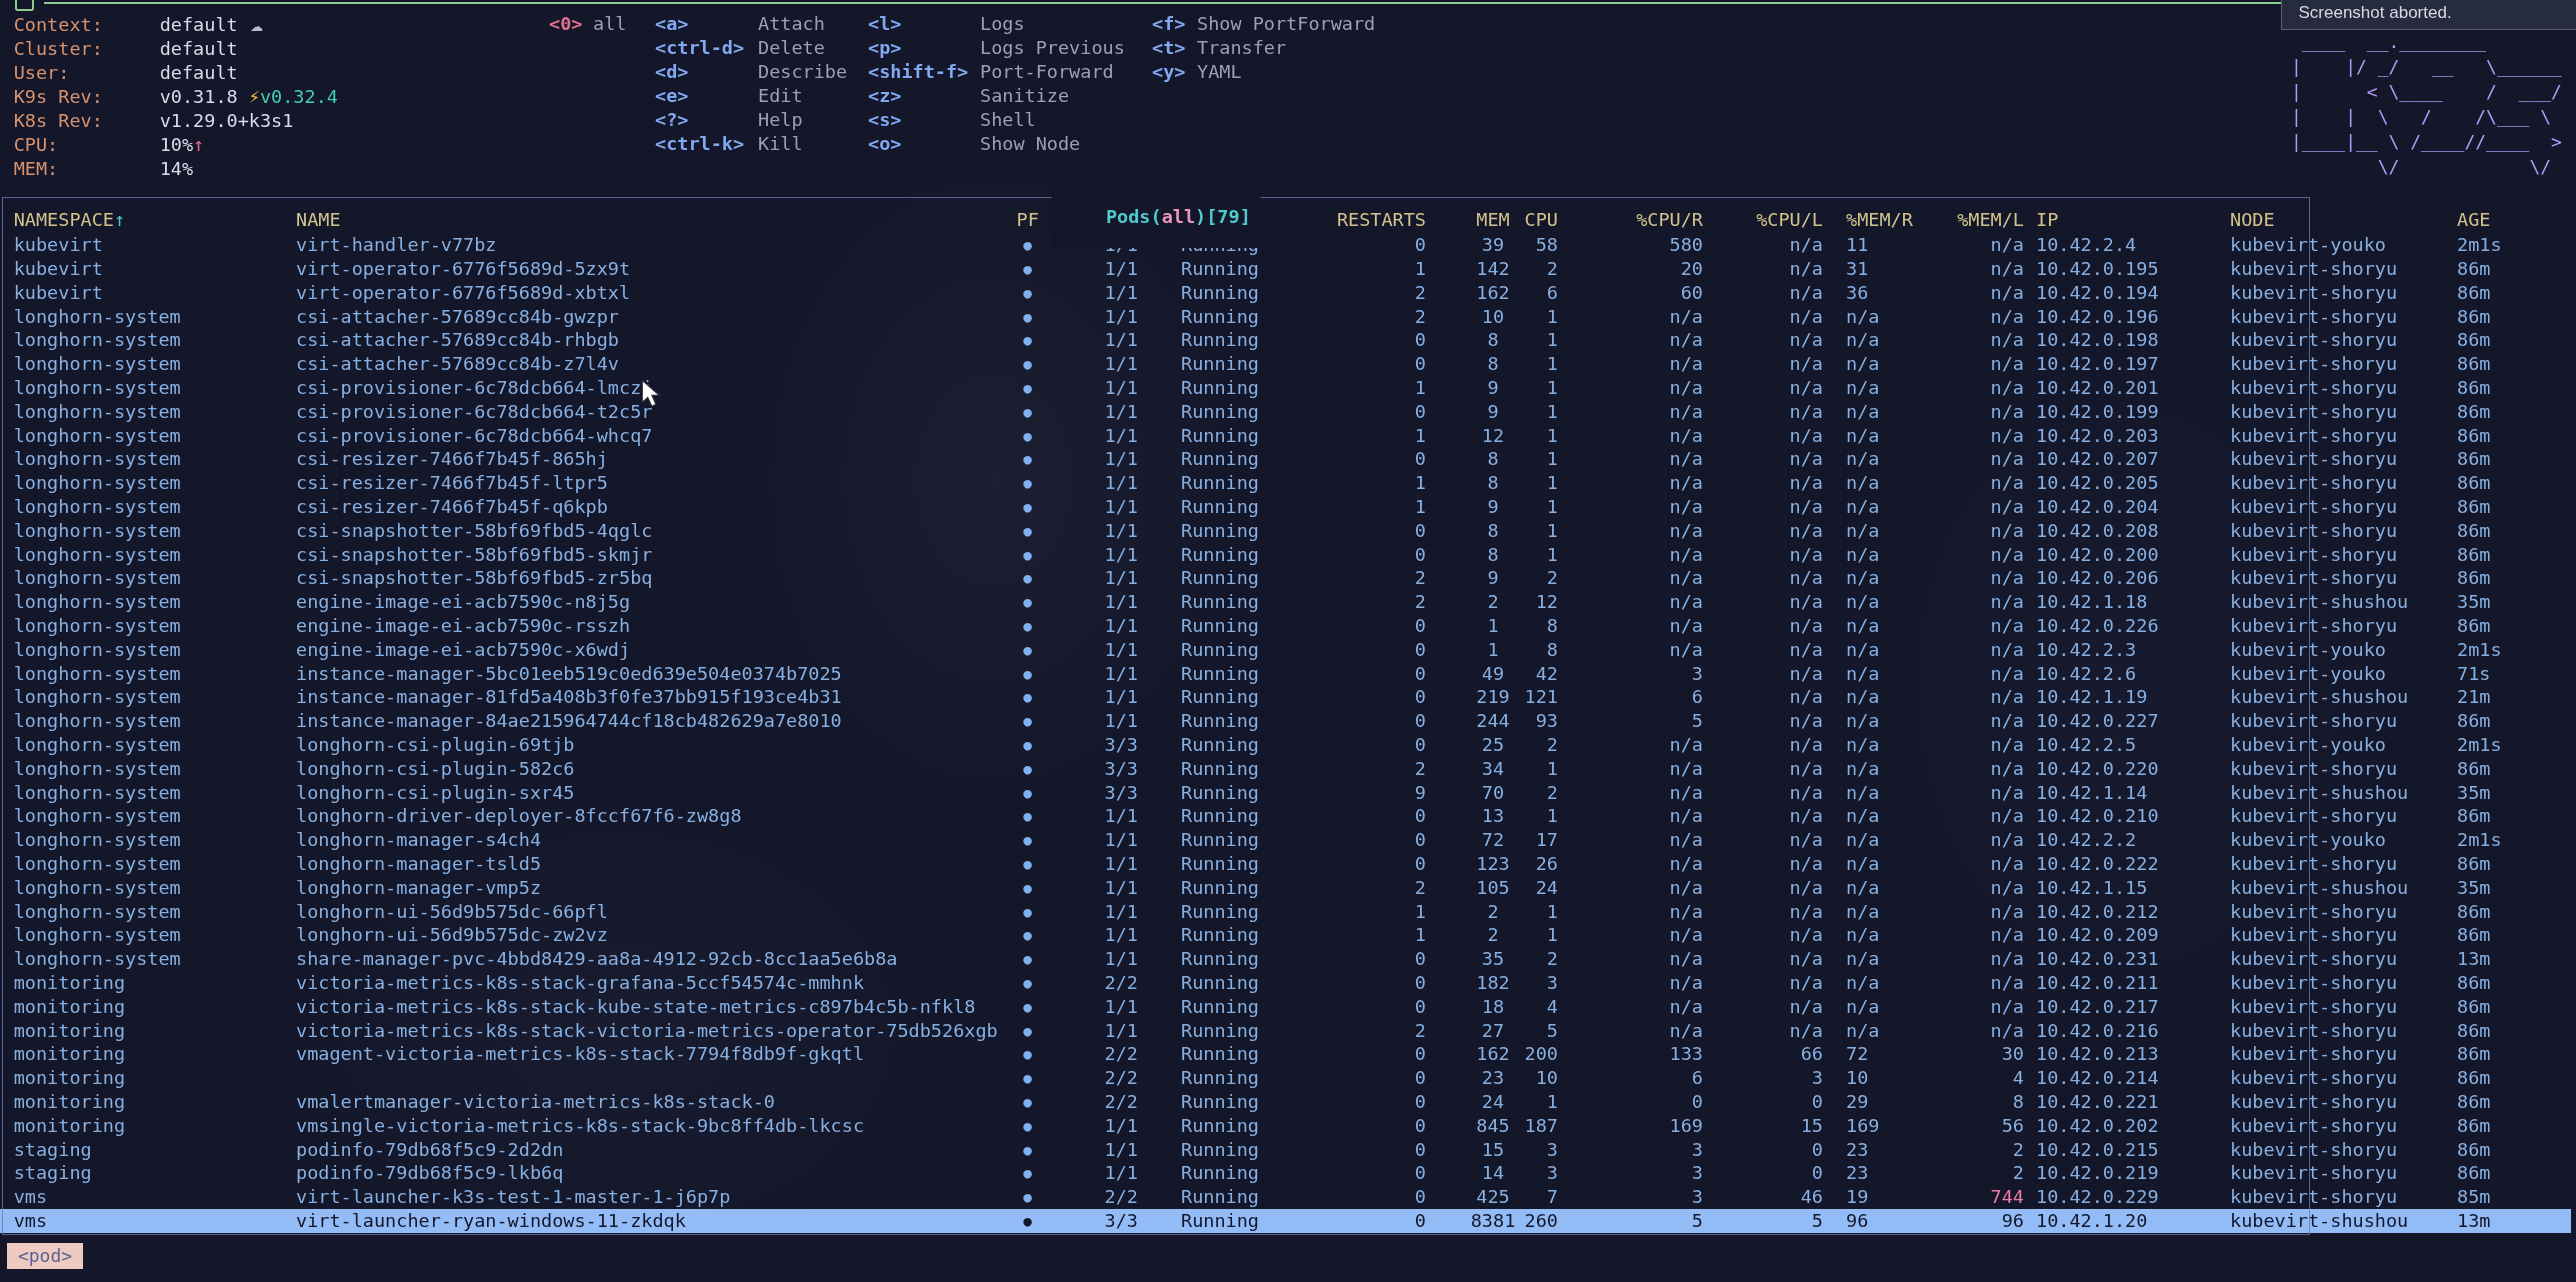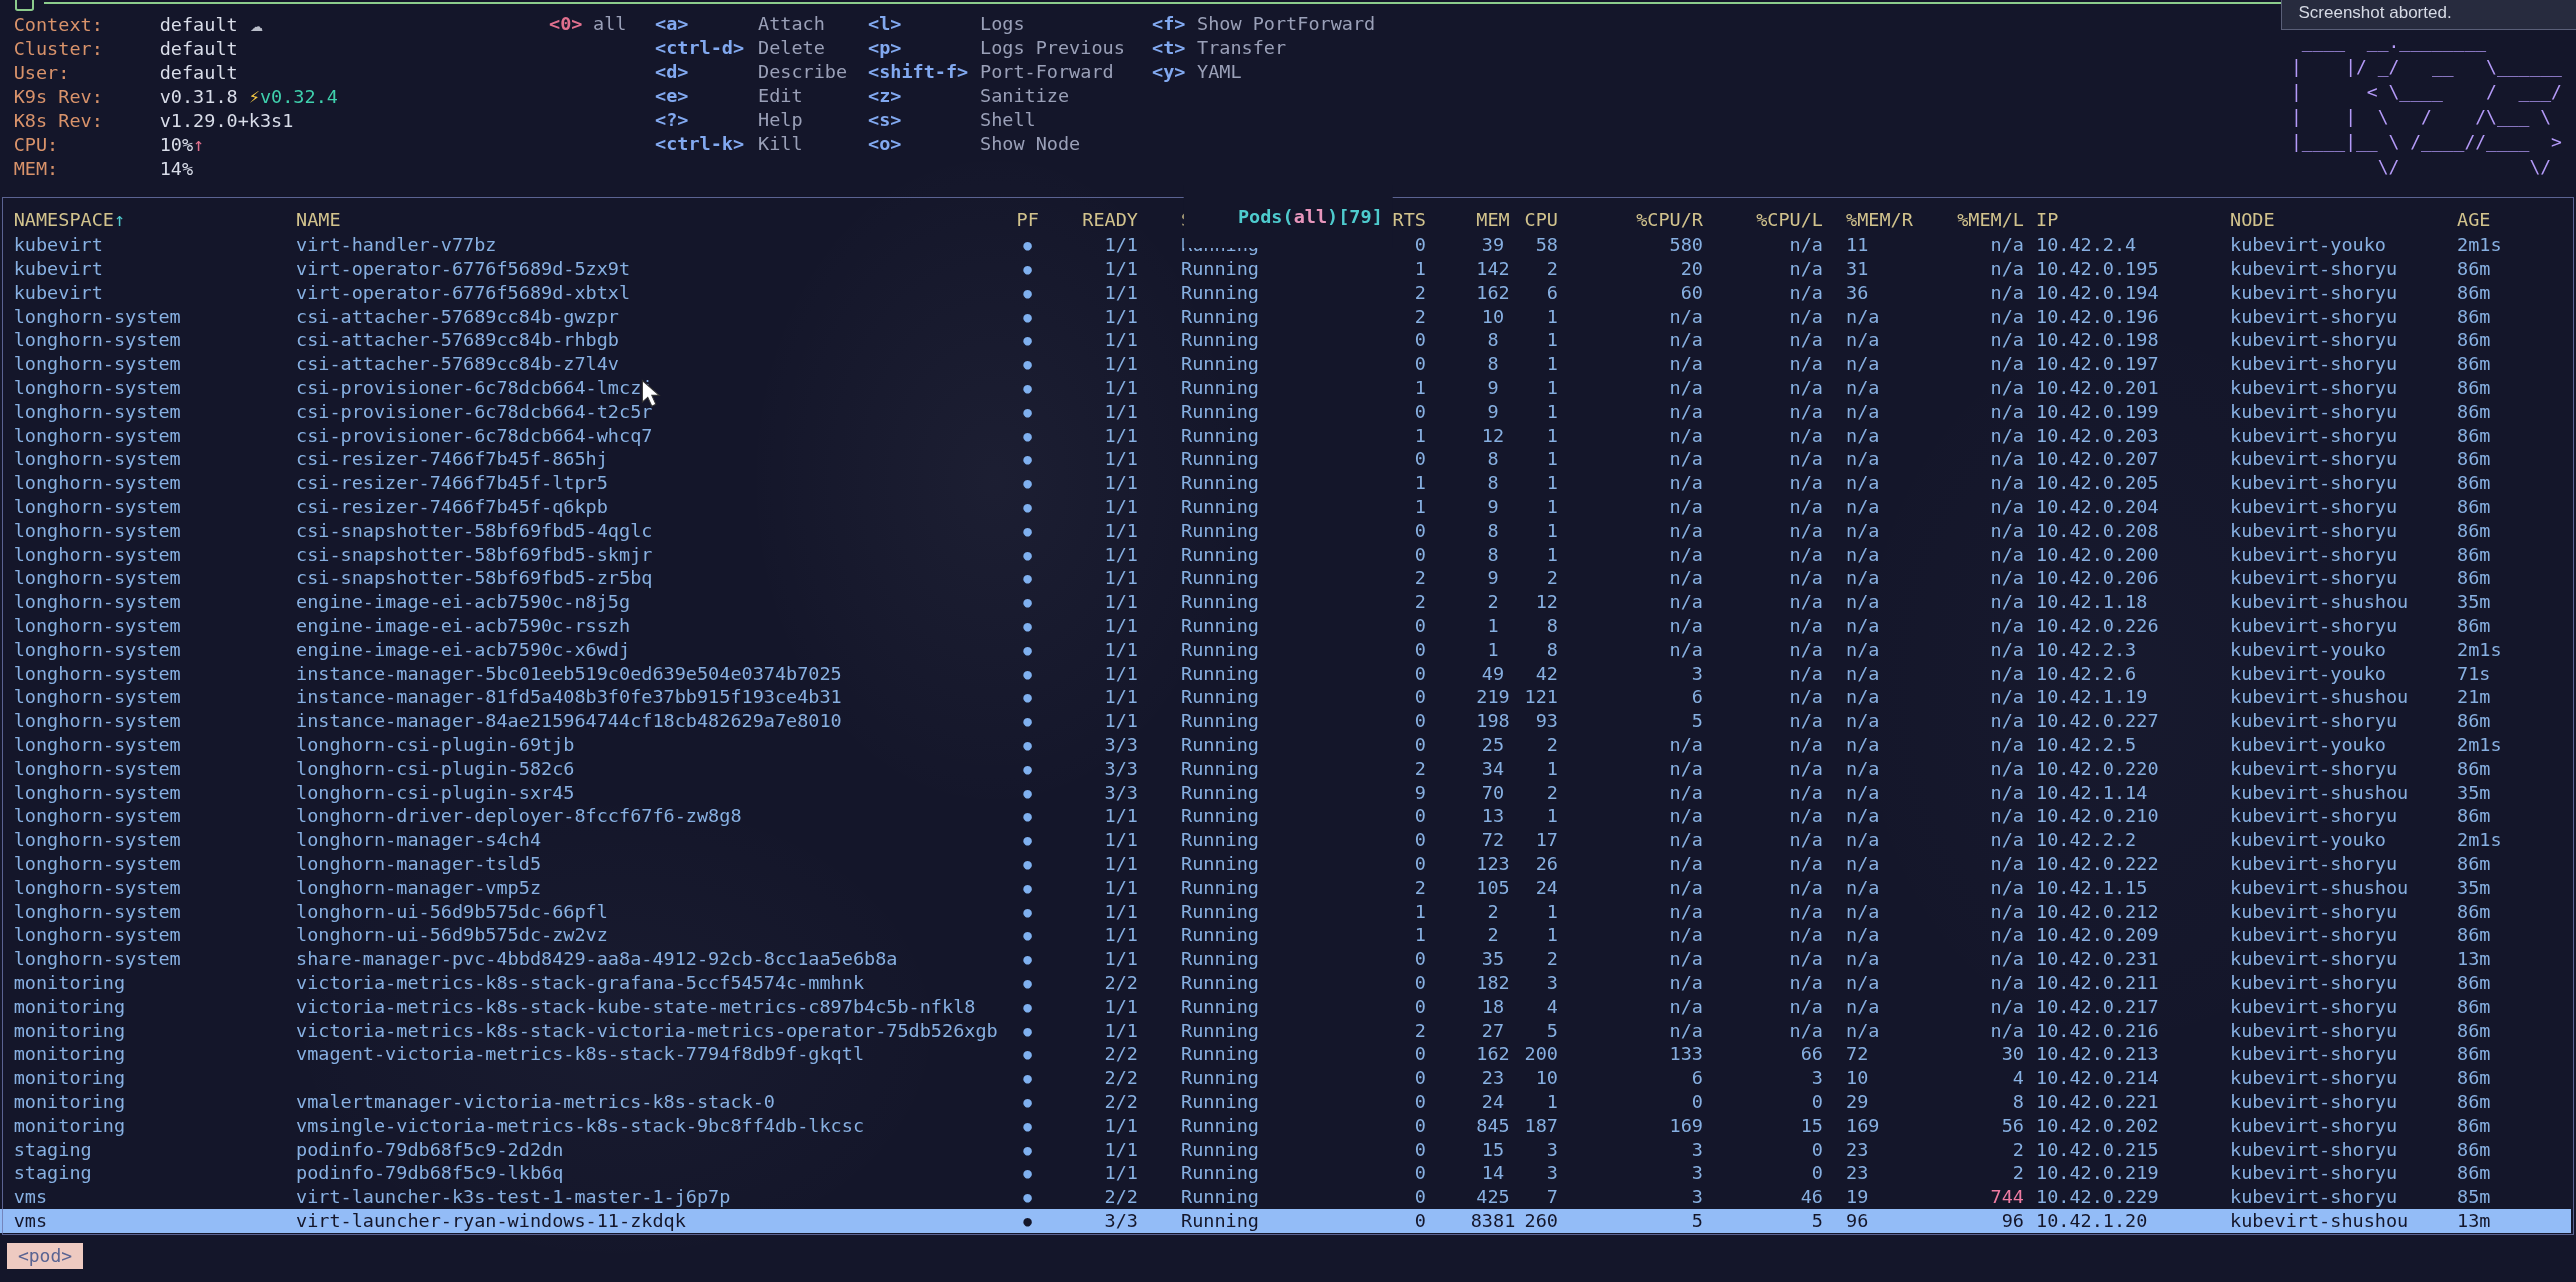--- a/index.html
+++ b/index.html
@@ -41,21 +41,21 @@
   #menu-col-0 .key{width:44px} #menu-col-1 .key{width:103px} #menu-col-2 .key{width:112px} #menu-col-3 .key{width:45px}
   .menu-col .key.pink{color:var(--pink)}
   .menu-col .dsc{color:var(--descgray)}
   
   #logo{position:absolute;left:2291px;top:29px;line-height:25px;font-size:18px;color:var(--purple);white-space:pre}
   
   #notification{position:absolute;left:2281px;top:0;width:295px;height:30px;box-sizing:border-box;
     background:var(--notifbg);border-left:1.4px solid var(--notifbrd);border-bottom:1.4px solid var(--notifbrd);
     font-family:"Liberation Sans",sans-serif;font-size:17px;color:#d6dae5;padding:3.4px 0 0 16.5px}
   
-  #table-frame{position:absolute;left:2.1px;top:197px;width:2572px;height:1038px;box-sizing:border-box;
+  #table-frame{position:absolute;left:2.1px;top:197px;width:2308px;height:1038px;box-sizing:border-box;
     border:1.4px solid rgba(109,119,173,0.8);z-index:3;pointer-events:none}
   #table-title{position:absolute;top:-13px;left:50%;transform:translateX(-50%);
     background:var(--bg);padding:0 9.6px;white-space:pre;pointer-events:auto}
   #table-title .t-res,#table-title .t-brk{color:var(--titlecyan);font-weight:bold}
   #table-title .t-scope{color:var(--titlepink);font-weight:bold}
   
   #thead{position:absolute;left:0;top:208px;width:2574px;height:24px;line-height:24px;z-index:2;color:var(--headtan)}
   #rows{position:absolute;left:0;top:0;width:2574px;height:1283px;z-index:1}
   .cell{position:absolute;top:0;height:100%;white-space:pre;overflow:hidden}
   .c-ns{left:13.7px;width:274px}
@@ -470,21 +470,21 @@
       <span class="cell c-age">21m</span>
     </div>
     <div class="trow" style="top: 709px;">
       <span class="cell c-ns">longhorn-system</span>
       <span class="cell c-name">instance-manager-84ae215964744cf18cb482629a7e8010</span>
       <span class="cell c-pf">●</span>
       <span class="cell c-ready">1/1</span>
       <span class="cell c-status">Running</span>
       <span class="cell c-restarts">0</span>
       <span class="cell c-cpu">93</span>
-      <span class="cell c-mem">198</span>
+      <span class="cell c-mem">244</span>
       <span class="cell c-cpur">5</span>
       <span class="cell c-cpul">n/a</span>
       <span class="cell c-memr">n/a</span>
       <span class="cell c-meml">n/a</span>
       <span class="cell c-ip">10.42.0.227</span>
       <span class="cell c-node">kubevirt-shoryu</span>
       <span class="cell c-age">86m</span>
     </div>
     <div class="trow" style="top: 733px;">
       <span class="cell c-ns">longhorn-system</span>

